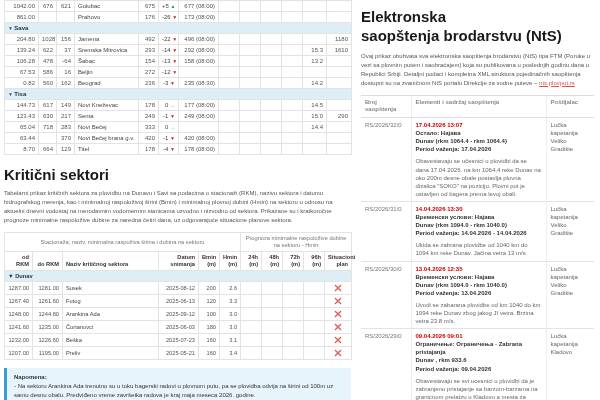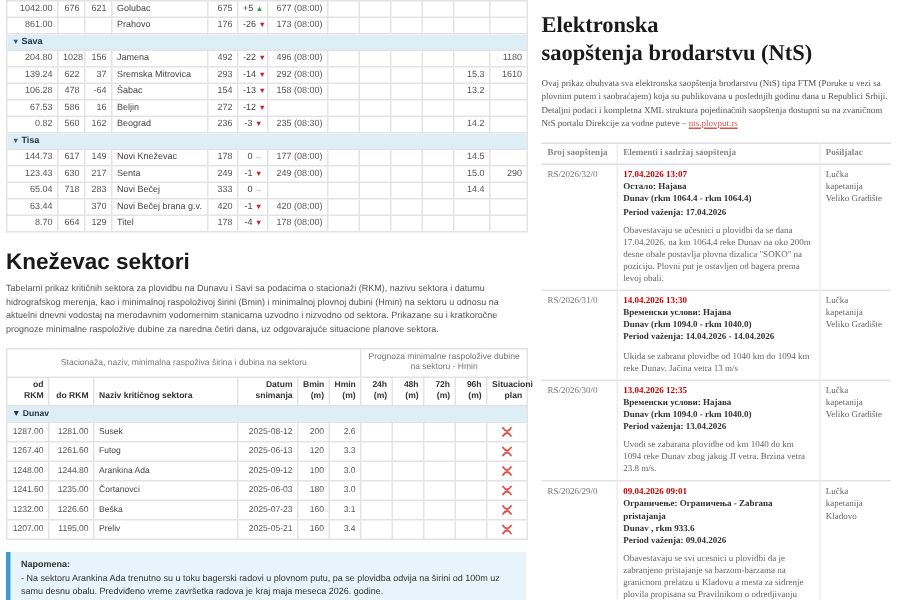--- a/index.html
+++ b/index.html
@@ -1,20 +1,20 @@
 <!DOCTYPE html>
 <html><head>
 <meta charset="utf-8">
 <style>
   * { box-sizing: border-box; margin: 0; padding: 0; }
   html,body { width:600px; height:400px; overflow:hidden; background:#fff;
     font-family:"Liberation Sans", sans-serif; color:#333; }
   .page { display:flex; width:600px; height:400px; padding:0 4px 0 0; }
   .left { width:351px; padding:0 0 0 4px; flex:none; }
-  .right { flex:1; padding:6px 2px 0 10px;font-family:Liberation Serif, serif; }
+  .right { flex:1; padding:6px 2px 0 10px; }
 
   
   table { border-collapse:collapse; table-layout:fixed; }
   .hydro { width:347px; font-size:6px; }
   .hydro td { border:1px solid #e3e3e3; padding:2px 3px; text-align:right;
     color:#555; white-space:nowrap; overflow:hidden; height:10px; }
   .hydro td.tl { text-align:left; color:#444; }
   .hydro tr.section-row td { background:#ddeef7; text-align:left; color:#234;
     border-left:1px solid #e3e3e3; }
   .hydro .tri { font-size:5px; color:#456; }
@@ -269,21 +269,21 @@
             <td></td>
             <td></td>
             <td></td>
             <td></td>
             <td></td>
             <td></td>
           </tr>
         </tbody>
     </table>
 
-    <h2>Kneževac sektori</h2>
+    <h2>Kritični sektori</h2>
     <p class="intro">Tabelarni prikaz kritičnih sektora za plovidbu na Dunavu i Savi sa podacima o stacionaži (RKM), nazivu sektora i datumu hidrografskog merenja, kao i minimalnoj raspoloživoj širini (Bmin) i minimalnoj plovnoj dubini (Hmin) na sektoru u odnosu na aktuelni dnevni vodostaj na merodavnim vodomernim stanicama uzvodno i nizvodno od sektora. Prikazane su i kratkoročne prognoze minimalne raspoložive dubine za naredna četiri dana, uz odgovarajuće situacione planove sektora.</p>
 
     <table class="sectors">
       <colgroup>
         <col style="width:28px">
           <col style="width:30px">
           <col style="width:96px">
         <col style="width:40px">
           <col style="width:21px">
           <col style="width:21px">

